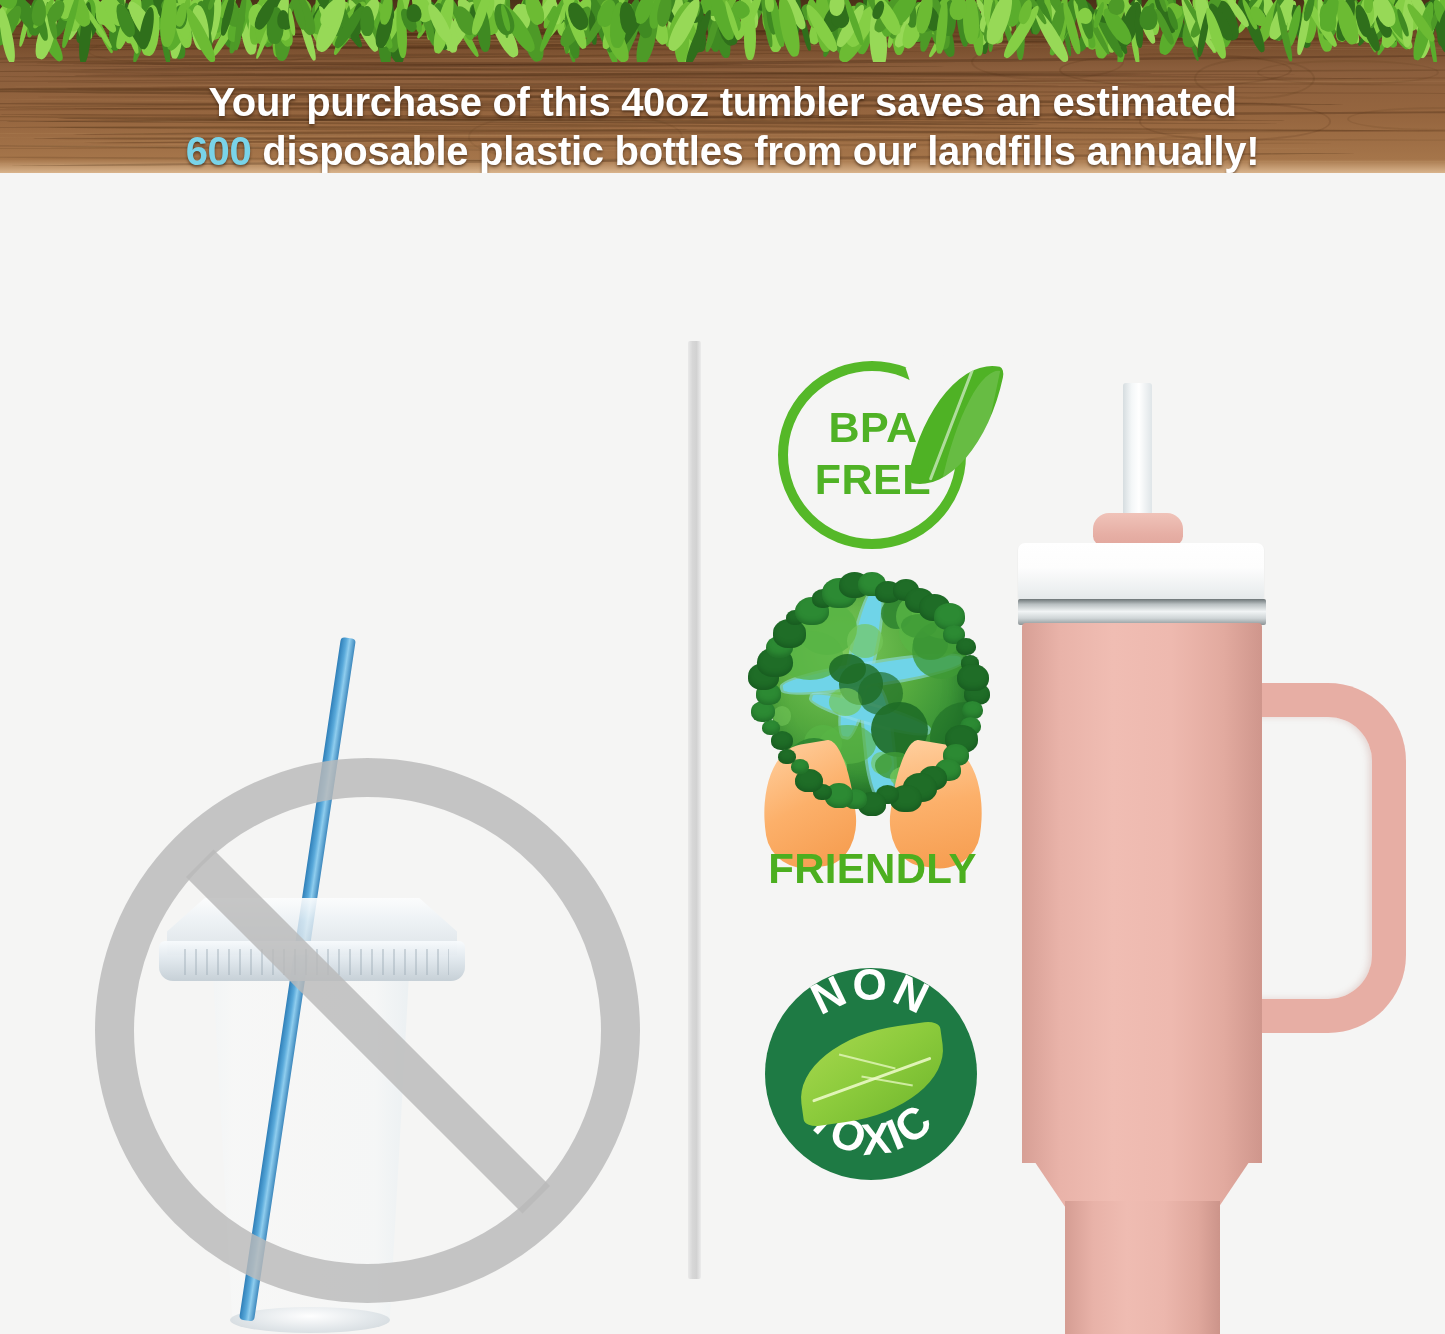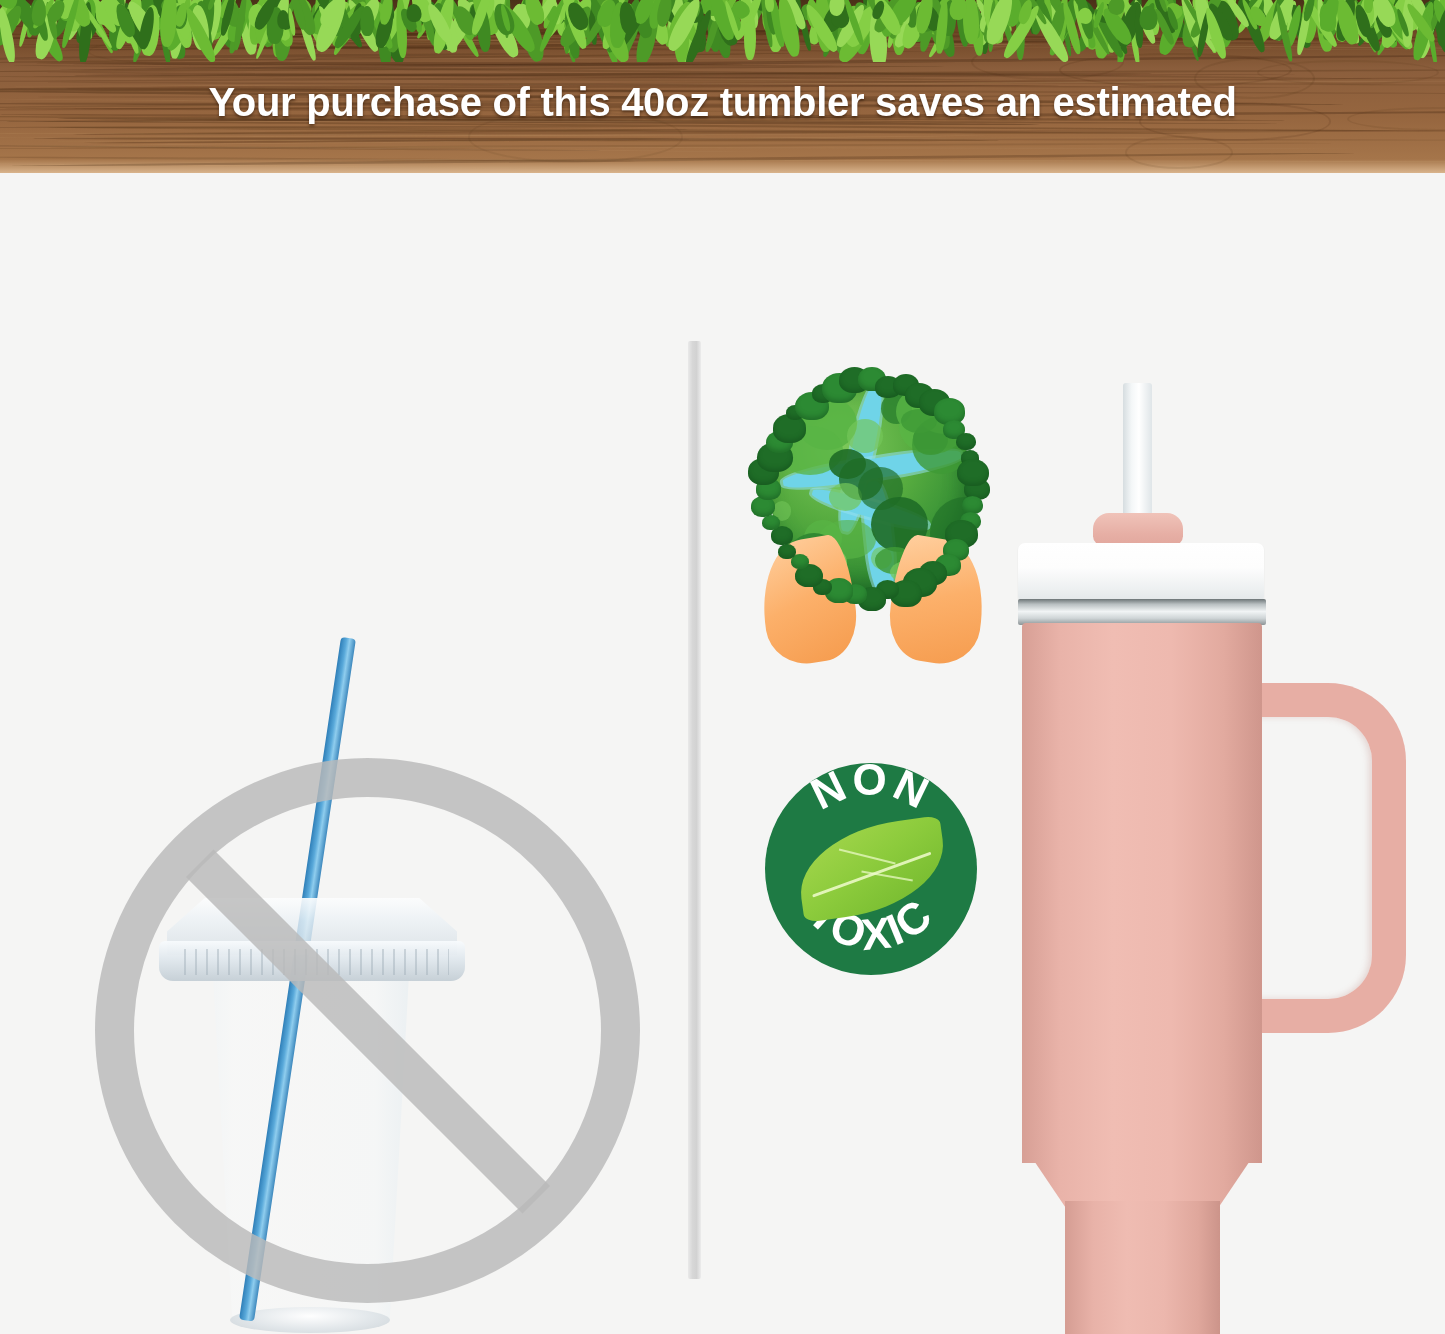--- a/index.html
+++ b/index.html
@@ -957,20 +957,21 @@
       <div class="blade" style="width: 17.2022px; height: 54.5555px; left: 465.311px; top: 1.65399px; background: rgb(151, 217, 87); transform: rotate(28.9deg); z-index: 0;"></div>
       <div class="blade" style="width: 9.86678px; height: 44.6125px; left: 1403.1px; top: 3.68145px; background: rgb(108, 187, 51); transform: rotate(-34.5deg); z-index: 4;"></div>
       <div class="blade" style="width: 14.7479px; height: 41.9685px; left: 769.193px; top: 9.94742px; background: rgb(133, 207, 69); transform: rotate(1.3deg); z-index: 0;"></div>
       <div class="blade" style="width: 16.7688px; height: 28.6588px; left: 562.693px; top: 3.41048px; background: rgb(47, 111, 27); transform: rotate(-25.4deg); z-index: 4;"></div>
       <div class="blade" style="width: 5.85229px; height: 50.4112px; left: 440.408px; top: -5.27848px; background: rgb(108, 187, 51); transform: rotate(30.2deg); z-index: 2;"></div>
       <div class="blade" style="width: 15.9216px; height: 32.646px; left: 616.834px; top: 2.22372px; background: rgb(47, 111, 27); transform: rotate(-10deg); z-index: 4;"></div>
       <div class="blade" style="width: 7.89983px; height: 56.4755px; left: 414.162px; top: -8.04741px; background: rgb(77, 154, 39); transform: rotate(-17deg); z-index: 3;"></div>
     </div>
   <div id="banner-text">
     <div><span>Your purchase of this 40oz tumbler saves an estimated</span></div>
+    <div><span class="hl">600</span><span> disposable plastic bottles from our landfills annually!</span></div>
   </div>
 <div class="grain" style="top: 158.238px; left: -3.83373%; width: 47.8057%; opacity: 0.46; transform: rotate(0.34deg);"></div>
     <div class="grain" style="top: 75.1525px; left: 3.23361%; width: 65.4118%; opacity: 0.66; transform: rotate(0.45deg);"></div>
     <div class="grain l" style="top: 102.734px; left: -3.82869%; width: 73.9902%; opacity: 0.57; transform: rotate(0.11deg);"></div>
     <div class="grain" style="top: 144.982px; left: -6.35394%; width: 98.5407%; opacity: 0.37; transform: rotate(-0.24deg);"></div>
     <div class="grain" style="top: 105.897px; left: 0.324503%; width: 89.0635%; opacity: 0.72; transform: rotate(-0.17deg);"></div>
     <div class="grain l" style="top: 33.4784px; left: -7.12668%; width: 70.5584%; opacity: 0.78; transform: rotate(-0.54deg);"></div>
     <div class="grain l" style="top: 119.727px; left: 3.95917%; width: 68.0257%; opacity: 0.73; transform: rotate(0.37deg);"></div>
     <div class="grain" style="top: 124.641px; left: -3.75127%; width: 106.465%; opacity: 0.73; transform: rotate(0.41deg);"></div>
     <div class="grain" style="top: 96.2228px; left: 2.40866%; width: 60.8767%; opacity: 0.45; transform: rotate(0deg);"></div>
@@ -1062,20 +1063,32 @@
       <div class="ring"></div>
       <div class="slash"></div>
     </div>
   </div>
 
   <div id="steel-heading">
   </div>
 
   <div id="badges">
 
+    <div id="badge-bpa">
+      <div id="bpa-circle"></div>
+      <div id="bpa-gap"></div>
+      <div id="bpa-leaf">
+        <div class="hi"></div>
+          <div class="vein"></div>
+      </div>
+      <div id="bpa-text">
+        <div>BPA</div>
+        <div>FREE</div>
+      </div>
+    </div>
 
     <div id="badge-eco">
       <div id="globe">
           <div class="riv" style="left: 80px; top: -6px; width: 22px; height: 150px; transform: rotate(12deg);"></div>
           <div class="riv" style="left: 12px; top: 70px; width: 180px; height: 20px; transform: rotate(-9deg);"></div>
           <div class="riv" style="left: 96px; top: 92px; width: 26px; height: 115px; transform: rotate(-6deg);"></div>
           <div class="riv" style="left: 40px; top: 112px; width: 120px; height: 16px; transform: rotate(16deg);"></div>
           <div class="patch" style="width: 60.582px; height: 53.1424px; left: 26.6036px; top: 8.05639px; background: rgb(89, 181, 69); opacity: 0.93;"></div>
           <div class="patch" style="width: 56.4808px; height: 39.3345px; left: 49.4747px; top: 130.564px; background: rgb(89, 181, 69); opacity: 0.63;"></div>
           <div class="patch" style="width: 24.0605px; height: 13.3243px; left: 27.8092px; top: 163.918px; background: rgb(89, 181, 69); opacity: 0.62;"></div>
@@ -1101,20 +1114,21 @@
           <div class="patch" style="width: 36.1918px; height: 24.1604px; left: 131.263px; top: 19.5488px; background: rgb(63, 154, 54); opacity: 0.83;"></div>
           <div class="patch" style="width: 33.43px; height: 27.6985px; left: 59.0533px; top: 94.0261px; background: rgb(116, 199, 90); opacity: 0.7;"></div>
           <div class="patch" style="width: 44.4984px; height: 42.9431px; left: 88.1232px; top: 77.8391px; background: rgb(31, 109, 39); opacity: 0.68;"></div>
           <div class="patch" style="width: 54.5663px; height: 50.0155px; left: 16.7822px; top: 143.98px; background: rgb(45, 132, 48); opacity: 0.89;"></div>
         </div>
       <div id="hands">
         <div class="palm left"></div>
         <div class="palm right"></div>
       </div>
       <div id="eco-text">
+        <div>FRIENDLY</div>
       </div>
     <div class="bush" style="width: 25.8929px; height: 22.0089px; left: 224.452px; top: 107.054px; background: rgb(31, 109, 39); z-index: 2;"></div>
         <div class="bush" style="width: 21.1616px; height: 17.9873px; left: 222.135px; top: 125.371px; background: rgb(44, 138, 51); z-index: 2;"></div>
         <div class="bush" style="width: 21.4977px; height: 18.273px; left: 219.516px; top: 141.179px; background: rgb(44, 138, 51); z-index: 2;"></div>
         <div class="bush" style="width: 33.0035px; height: 28.0529px; left: 205.296px; top: 149.253px; background: rgb(31, 109, 39); z-index: 2;"></div>
         <div class="bush" style="width: 25.4893px; height: 21.6659px; left: 203.239px; top: 168.273px; background: rgb(44, 138, 51); z-index: 2;"></div>
         <div class="bush" style="width: 25.76px; height: 21.896px; left: 195.366px; top: 183.366px; background: rgb(44, 138, 51); z-index: 2;"></div>
         <div class="bush" style="width: 28.2247px; height: 23.991px; left: 179.209px; top: 190.29px; background: rgb(31, 109, 39); z-index: 2;"></div>
         <div class="bush" style="width: 33.5957px; height: 28.5564px; left: 163.235px; top: 197.472px; background: rgb(31, 109, 39); z-index: 2;"></div>
         <div class="bush" style="width: 31.4209px; height: 26.7077px; left: 150.251px; top: 208.813px; background: rgb(31, 109, 39); z-index: 2;"></div>

